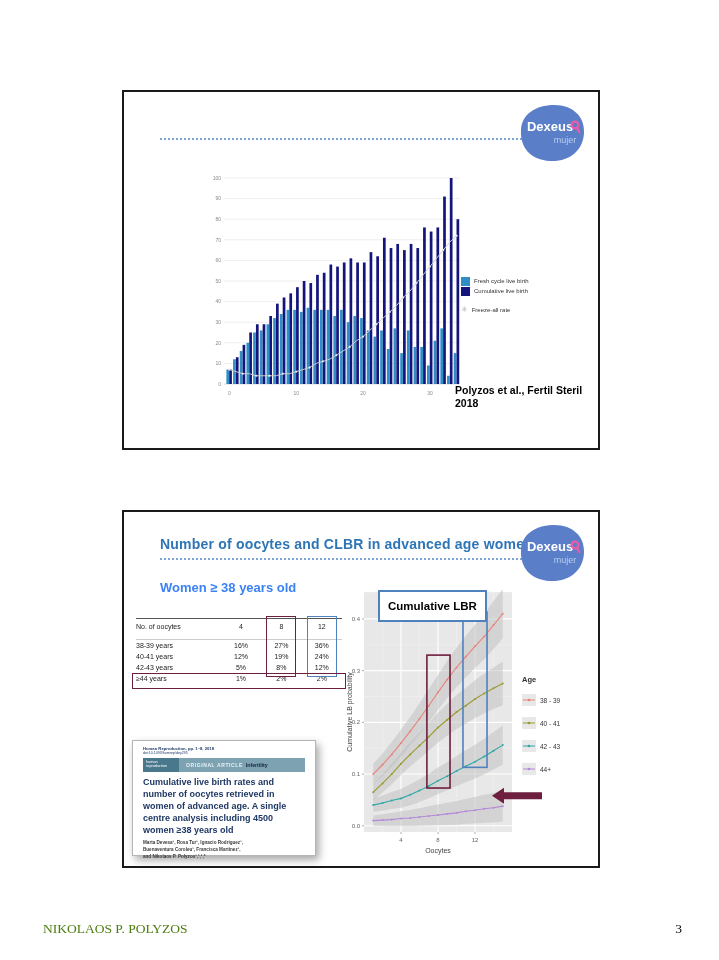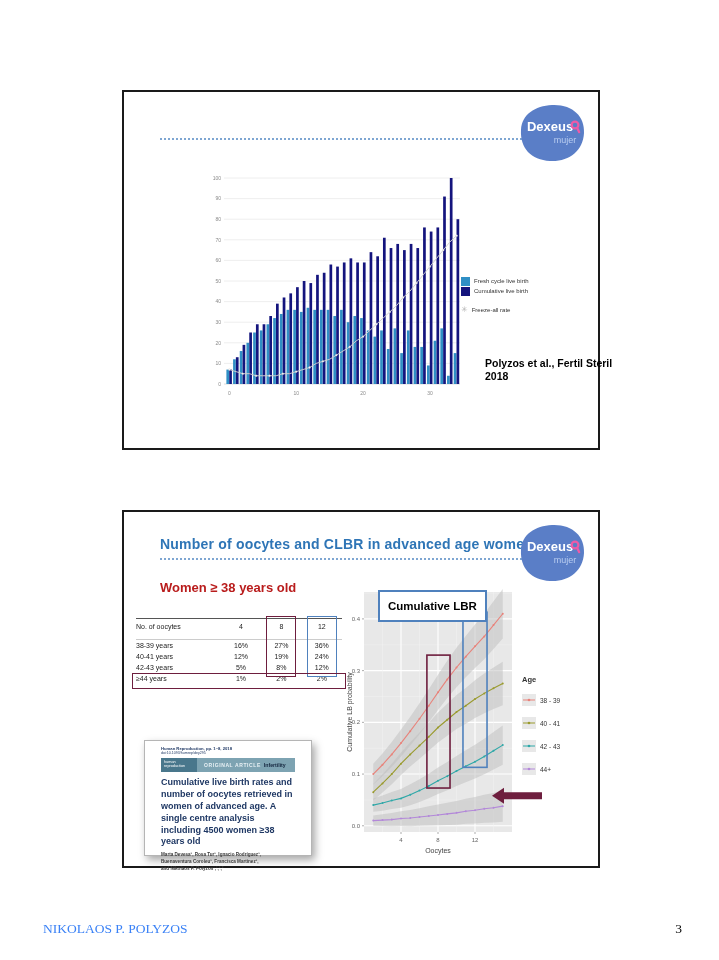--- a/index.html
+++ b/index.html
@@ -11,50 +11,50 @@
   .slide-title{position:absolute;left:36px;top:24px;font-size:14px;font-weight:bold;color:#2e75b6;letter-spacing:.2px;white-space:nowrap;}
   .title-rule{position:absolute;left:36px;top:46px;width:366px;border-top:2px dotted #7ea6d2;}
   .logo{position:absolute;top:12px;right:10px;width:70px;height:58px;}
   
   .chart1{position:absolute;left:76px;top:74px;width:268px;height:250px;}
   .legend1{position:absolute;left:337px;top:184px;font-size:6px;color:#333;}
   .legend1 .li{display:flex;align-items:center;height:10px;}
   .legend1 .sw{width:9px;height:9px;margin-right:4px;flex:0 0 auto;}
   .legend1 .freeze{margin-top:9px;}
   .legend1 .mk{color:#b3b3b3;font-size:8px;margin-right:4px;line-height:8px;}
-  .source{position:absolute;left:331px;top:265px;width:142px;font-size:10.5px;font-weight:bold;color:#000;line-height:1.2;margin-left:30px;}
+  .source{position:absolute;left:331px;top:292px;width:142px;font-size:10.5px;font-weight:bold;color:#000;line-height:1.2;}
   
-  .subtitle{position:absolute;left:36px;top:68px;font-size:13px;font-weight:bold;color:#b91c1c;}
+  .subtitle{position:absolute;left:36px;top:68px;font-size:13px;font-weight:bold;color:#3b82f6;}
   .table-wrap{position:absolute;left:12px;top:106px;width:206px;}
   .table-wrap table{width:206px;border-collapse:collapse;font-size:7px;color:#222;border-top:1px solid #555;}
   .table-wrap th{font-weight:normal;text-align:center;padding:4px 0 9px 0;}
   .table-wrap td{text-align:center;padding:2px 0;}
   .table-wrap th:first-child,.table-wrap td:first-child{text-align:left;width:84px;}
   .table-wrap th:not(:first-child),.table-wrap td:not(:first-child){width:40px;}
   .table-wrap thead tr{border-bottom:1px solid #ccc;}
   .hl{position:absolute;pointer-events:none;}
   .hl-col8{left:130px;width:28px;top:-2px;height:59px;border:1.5px solid #6e1e3e;}
   .hl-col12{left:171px;width:28px;top:-2px;height:59px;border:1.5px solid #4f81bd;}
   .hl-row44{left:-4px;width:212px;top:55px;height:14px;border:1.5px solid #6e1e3e;}
-  .paper{position:absolute;left:20px;top:228px;width:168px;height:116px;background:#fff;
-         border:1px solid #b5b5b5;box-shadow:3px 4px 8px rgba(0,0,0,.35);padding:5px 16px;box-sizing:border-box;}
+  .paper{position:absolute;left:8px;top:228px;width:184px;height:116px;background:#fff;
+         border:1px solid #b5b5b5;box-shadow:3px 4px 8px rgba(0,0,0,.35);padding:5px 10px;box-sizing:border-box;}
   .paper .jl1{font-size:4.2px;font-weight:bold;color:#1f3864;}
   .paper .jl2{font-size:3.6px;color:#1f3864;}
   .paper .band{margin-top:3px;height:14px;background:#7da3b2;display:flex;align-items:stretch;}
   .paper .mast{width:36px;background:#49778c;color:#fff;font-size:3.8px;line-height:1.15;padding:2px 3px;box-sizing:border-box;}
   .paper .bandtxt{display:flex;align-items:center;padding-left:7px;gap:3px;}
   .paper .otype{font-size:5px;font-weight:bold;letter-spacing:.6px;color:#e9f1f5;}
   .paper .otopic{font-size:5.2px;font-weight:bold;color:#15263f;}
   .paper .ptitle{margin-top:5px;font-size:9px;line-height:1.32;font-weight:bold;color:#1f3864;}
   .paper .auth{margin-top:4px;font-size:4.6px;font-weight:bold;color:#3a3a3a;line-height:1.5;}
   .plot2{position:absolute;left:222px;top:72px;width:254px;height:280px;}
   .clbr{position:absolute;left:254px;top:78px;border:2px solid #4f81bd;background:#fff;
         padding:8px 8px;font-size:11.5px;font-weight:bold;color:#000;z-index:3;}
   
-  .footer-left{position:absolute;left:43px;top:921px;font-family:"Liberation Serif",serif;font-size:13.5px;color:#3b82f6;}
+  .footer-left{position:absolute;left:43px;top:921px;font-family:"Liberation Serif",serif;font-size:13.5px;color:#4d7c0f;}
   .page-num{position:absolute;right:37px;top:921px;font-family:"Liberation Serif",serif;font-size:13.5px;color:#000;}
 </style>
 </head>
 <body>
 
 <div class="page">
 
   <div class="slide slide1">
     <div class="title-rule"></div>
     <svg class="logo" viewBox="0 0 70 58">

